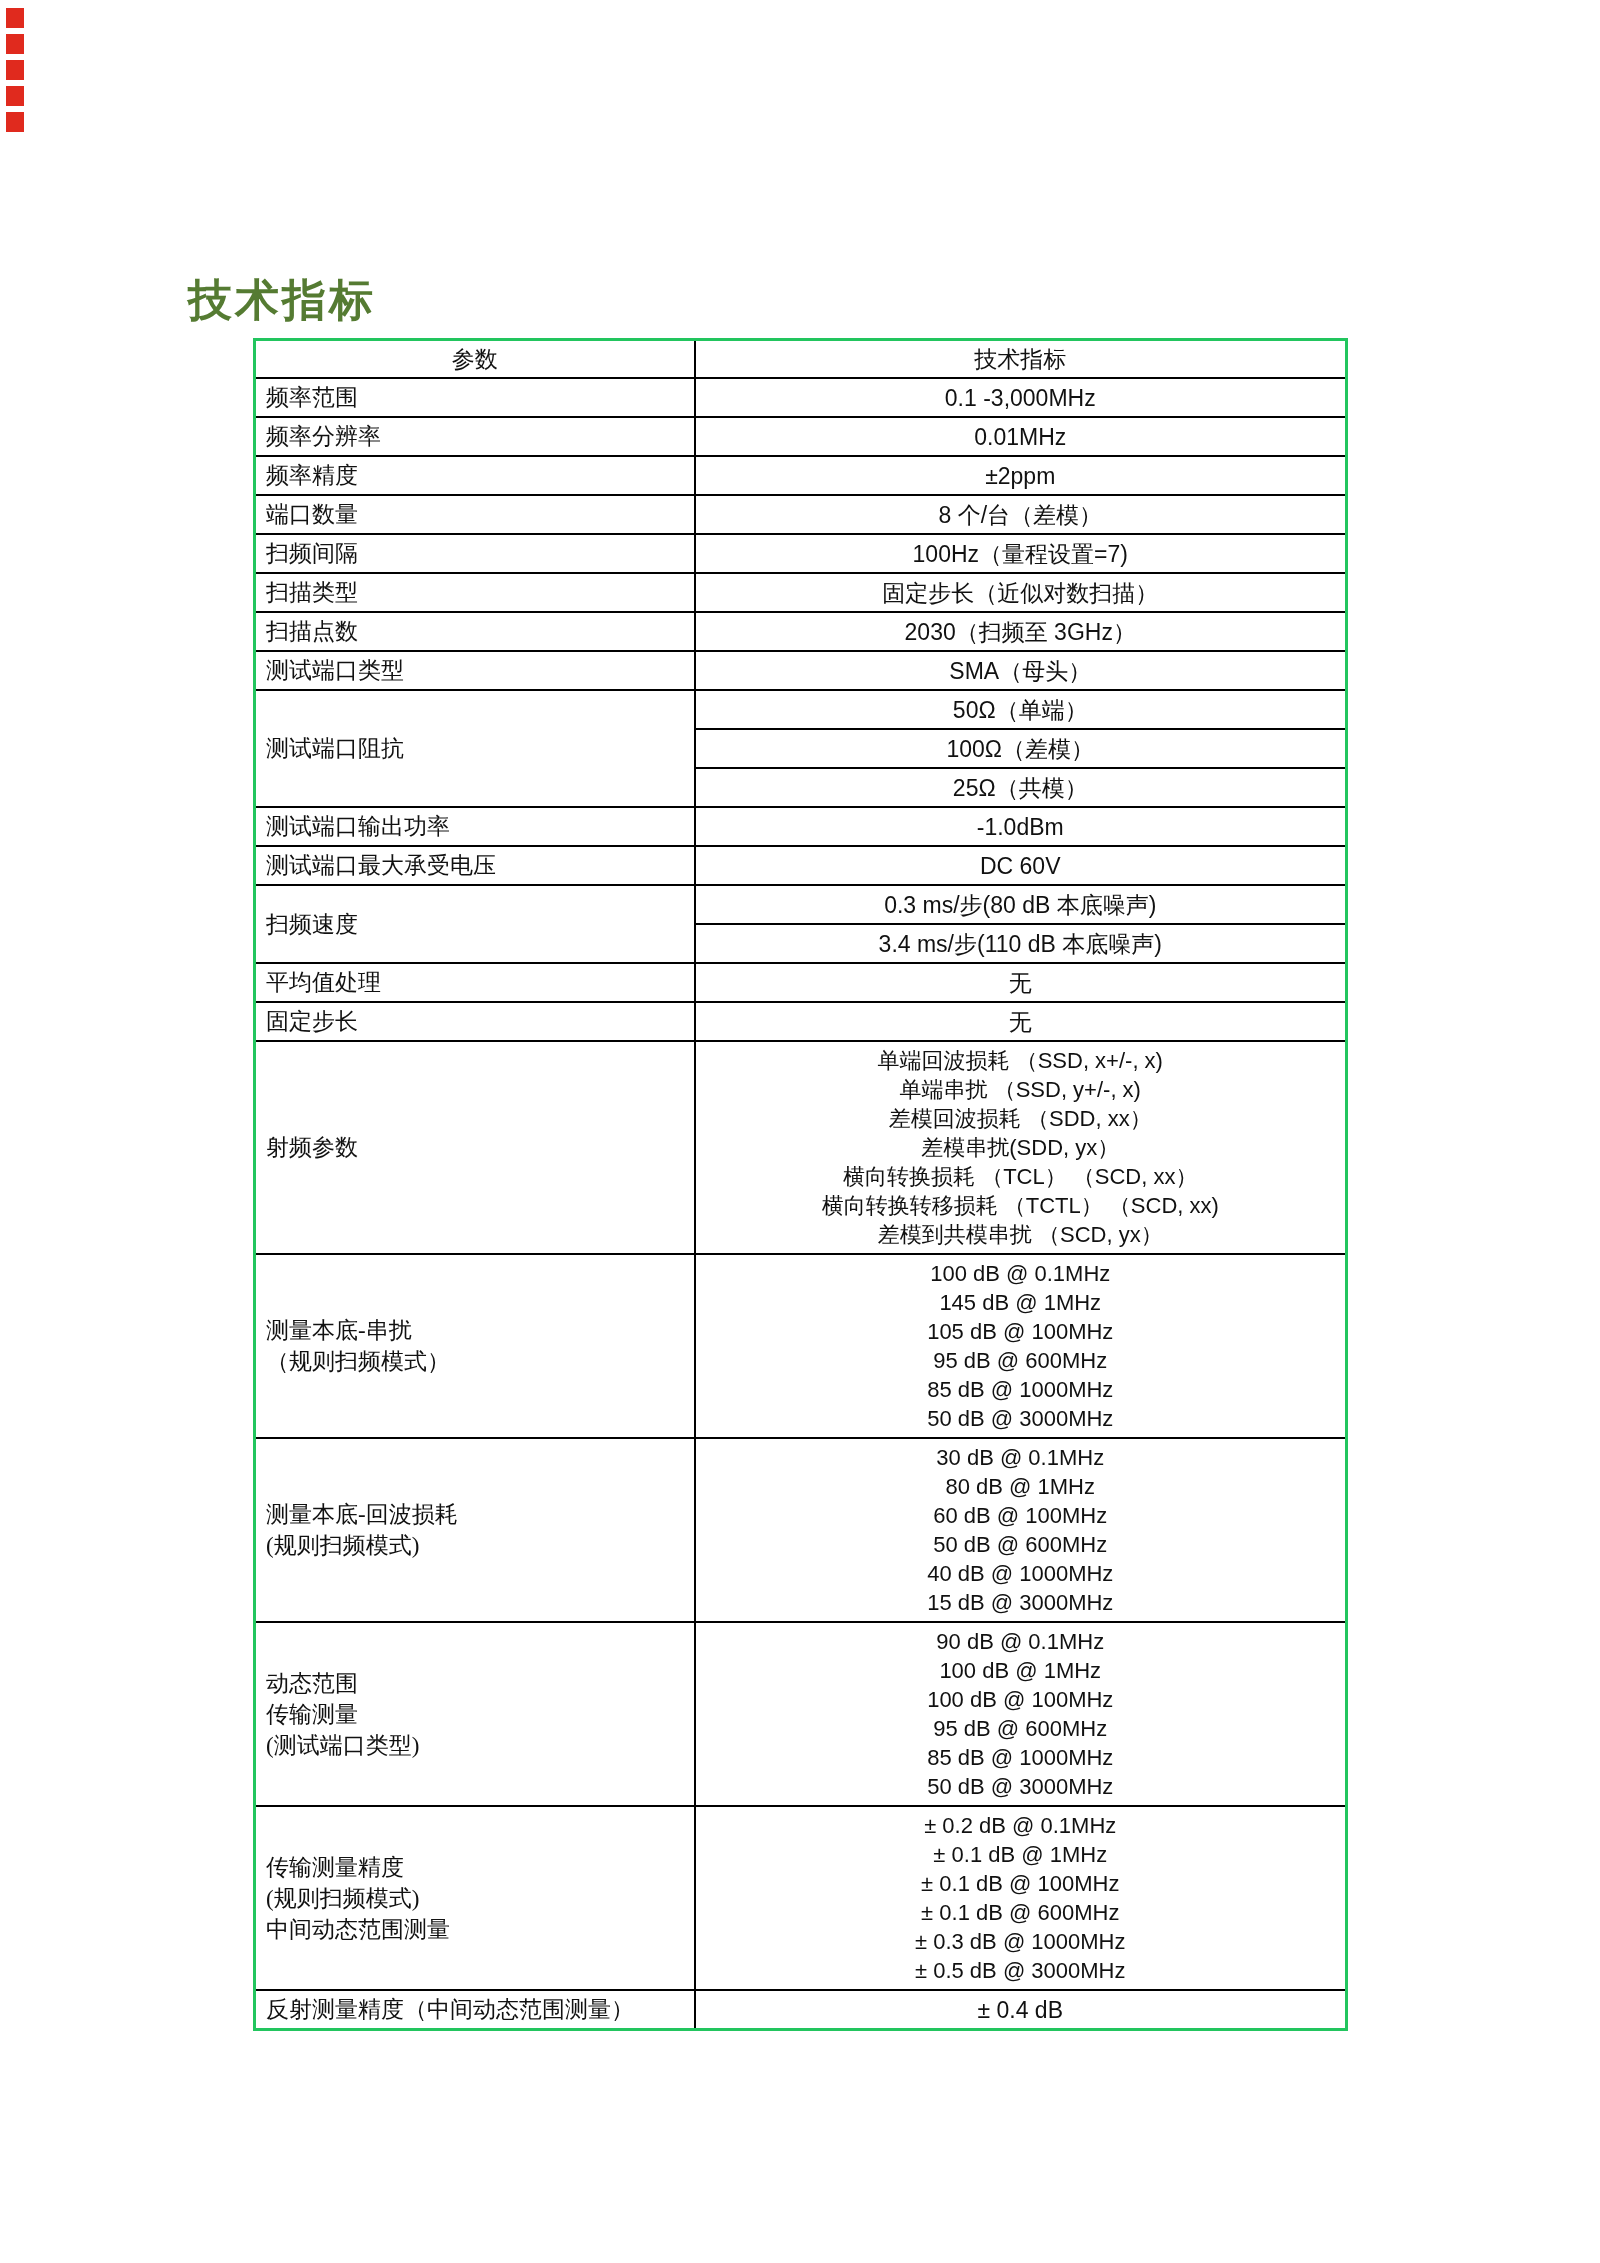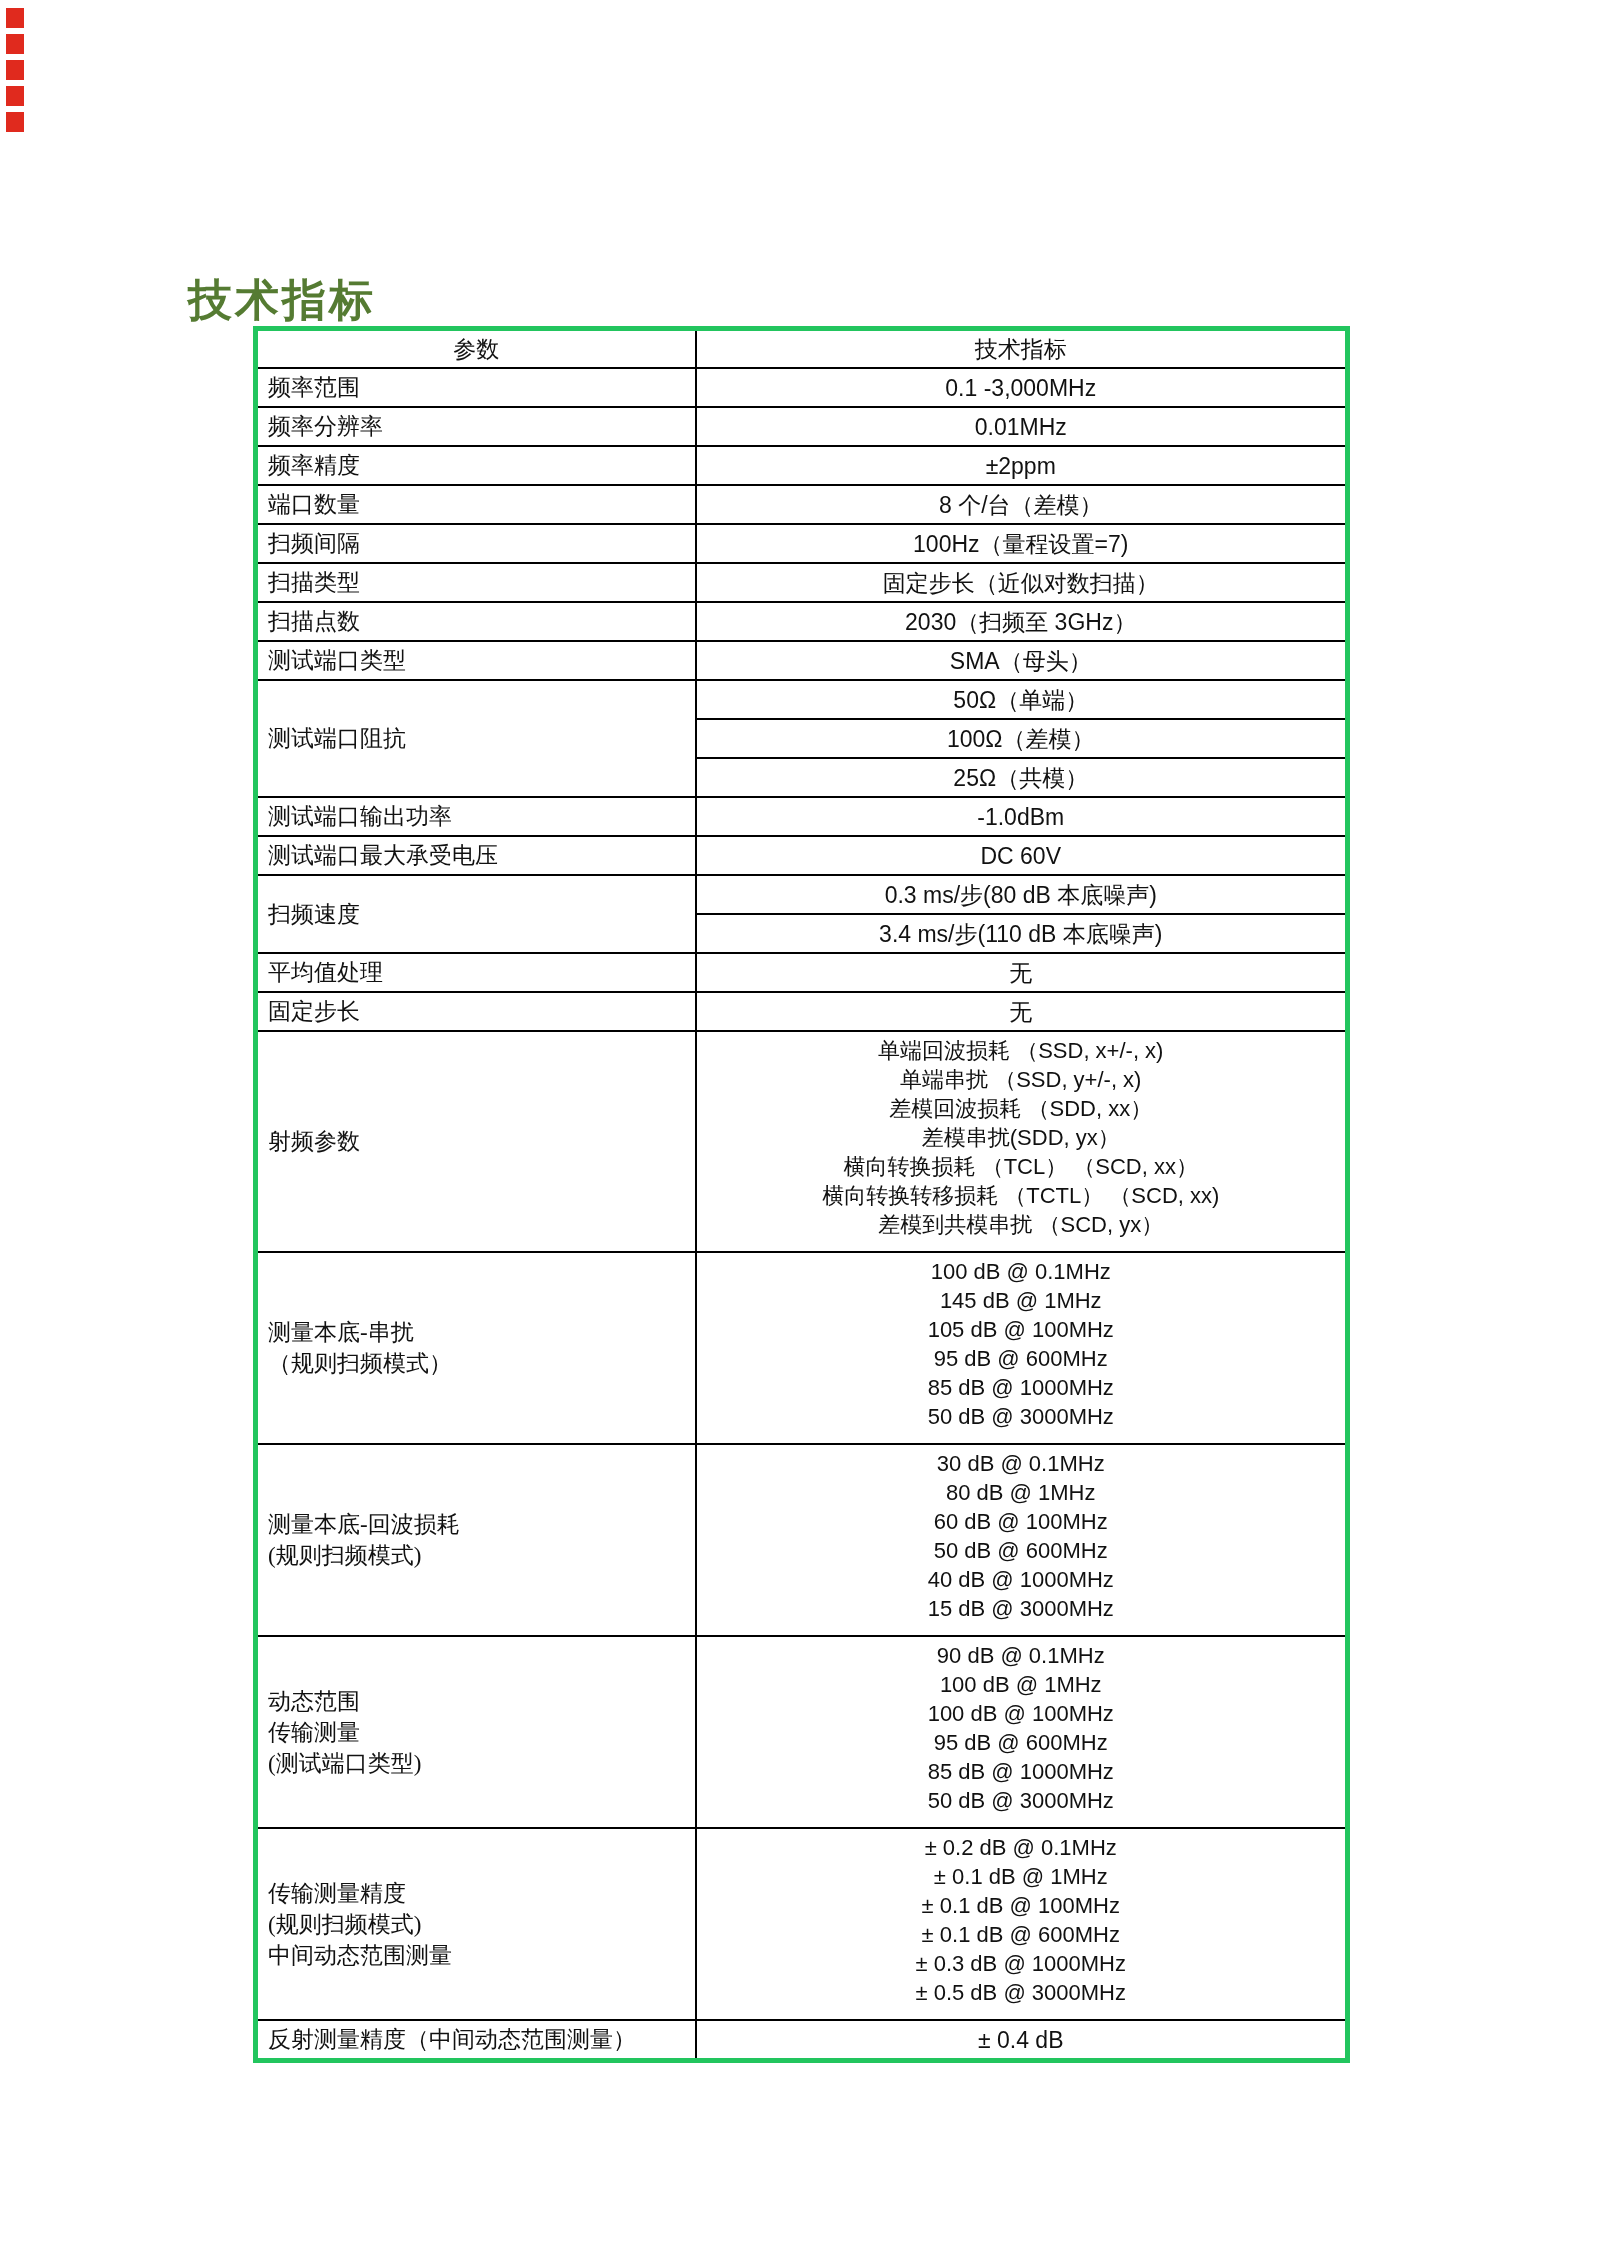--- a/index.html
+++ b/index.html
@@ -31,25 +31,25 @@
     left: 188px;
     top: 276px;
     font-size: 44px;
     font-weight: bold;
     letter-spacing: 3px;
     line-height: 1.1;
   }
   table.spec-table {
     position: absolute;
     left: 253px;
-    top: 326px;
+    top: 338px;
     width: 1092px;
     border-collapse: collapse;
     table-layout: fixed;
-    border: 5px solid #22c55e;
+    border: 3px solid #22c55e;
   }
   table.spec-table td, table.spec-table th {
     border: 2px solid #000;
     font-size: 23px;
     font-weight: normal;
     padding: 2px 10px;
     vertical-align: middle;
     overflow: hidden;
   }
   th.hdr {
@@ -63,21 +63,21 @@
     font-family: Liberation Serif, serif;
   }
   td.value-cell {
     height: 33px;
     line-height: 26px;
     text-align: center;
   }
   td.value-cell.multi {
     vertical-align: middle;
     padding-top: 4px;
-    padding-bottom: 12px;
+    padding-bottom: 4px;
   }
   td.value-cell.multi .cell-line {
     line-height: 29px;
     font-size: 22px;
   }
 </style>
 </head>
 <body>
 
 <div class="red-marks">

